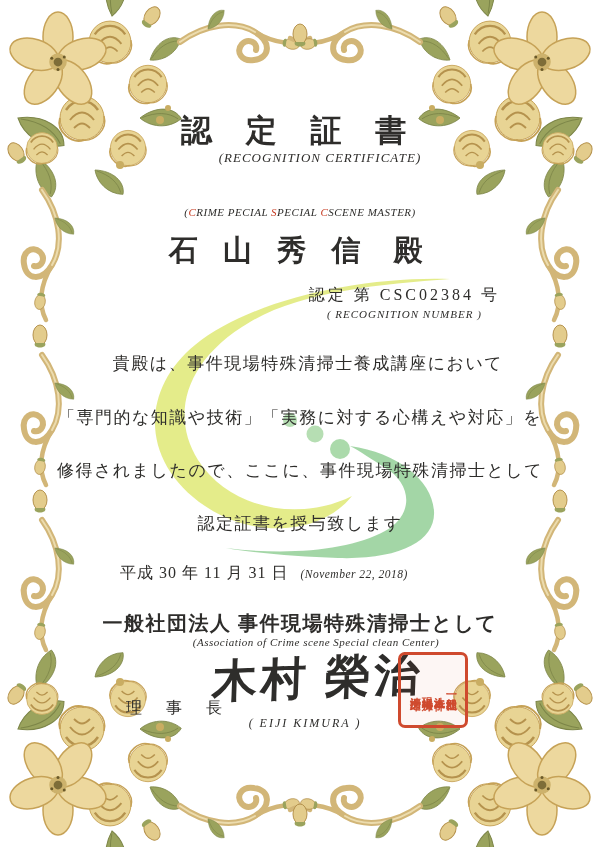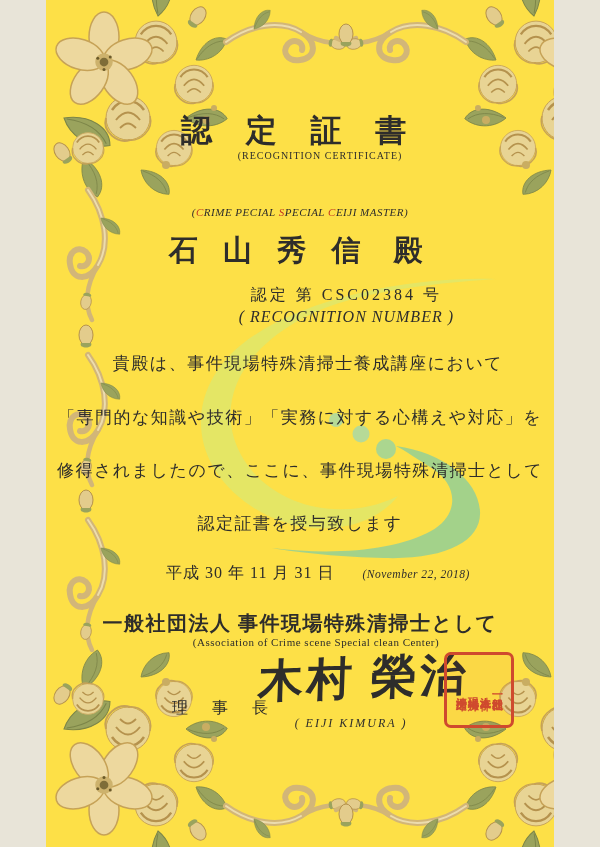--- a/index.html
+++ b/index.html
@@ -1,42 +1,42 @@
 <!DOCTYPE html>
 <html><head>
 <meta charset="utf-8">
 <style>
   html,body{margin:0;padding:0;background:#e8e4d8;}
   .cert{
-    position:relative;width:508px;height:847px;margin:0 auto;
-    background:#fde047;overflow:hidden;
+    position:relative;width:600px;height:847px;margin:0 auto;
+    background:#ffffff;overflow:hidden;
     font-family:"Liberation Serif","DejaVu Serif",serif;
     color:#2e2d2b;
   }
   .layer{position:absolute;inset:0;}
   .border-layer{z-index:1;pointer-events:none;}
   .swoosh-layer{z-index:2;pointer-events:none;}
   .content{z-index:3;}
   .txt{position:absolute;left:0;right:0;text-align:center;white-space:nowrap;}
   .title{top:110px;font-size:31px;font-weight:bold;letter-spacing:13px;}
-  .title-sub{top:150px;font-size:10px;letter-spacing:1px;margin-left:40px;}
+  .title-sub{top:150px;font-size:13px;font-style:italic;letter-spacing:1px;margin-left:40px;}
   .qual{top:177px;font-size:24px;font-weight:bold;letter-spacing:9px;}
   .qual-sub{top:206px;font-size:11px;font-style:italic;letter-spacing:.5px;}
   .red{color:#c63b22;}
   .name{top:231px;font-size:29px;font-weight:bold;letter-spacing:9px;}
   .honorific{margin-left:24px;}
   .certno-wrap{position:absolute;top:285px;right:100px;text-align:center;z-index:3;}
   .certno{font-size:16px;font-weight:normal;letter-spacing:3px;display:block;}
-  .certno-sub{font-size:16px;font-style:italic;letter-spacing:1px;display:block;margin-top:2px;}
+  .certno-sub{font-size:11px;font-style:italic;letter-spacing:1px;display:block;margin-top:2px;}
   .body-line{font-size:17px;letter-spacing:1.5px;}
   .bl0{top:352px;padding-left:16px;} .bl1{top:406px;} .bl2{top:459px;} .bl3{top:512px;}
   .date-line{position:absolute;top:563px;left:120px;font-size:16px;letter-spacing:1px;z-index:3;white-space:nowrap;}
-  .date-en{font-size:11.5px;font-style:italic;letter-spacing:.5px;margin-left:28px;}
+  .date-en{font-size:11.5px;font-style:italic;letter-spacing:.5px;margin-left:12px;}
   .org{top:610px;font-size:20px;font-weight:bold;letter-spacing:1.5px;}
-  .org-sub{top:636px;font-size:11px;letter-spacing:.5px;padding-left:32px;}
+  .org-sub{top:636px;font-size:11px;font-style:italic;letter-spacing:.5px;padding-left:32px;}
   .role{position:absolute;top:698px;left:126px;font-size:16px;letter-spacing:10px;z-index:3;}
   .signature{
     position:absolute;top:648px;left:212px;font-size:45px;font-weight:bold;
     letter-spacing:4px;z-index:3;transform:rotate(-2deg) skewX(-4deg);white-space:nowrap;
   }
   .sig-sub{position:absolute;top:716px;left:238px;width:134px;text-align:center;
     font-size:12px;font-style:italic;letter-spacing:2px;z-index:3;}
   .seal{
     position:absolute;top:652px;left:398px;width:60px;height:66px;z-index:3;
     border:3px solid #cf4a2e;border-radius:7px;background:rgba(207,74,46,.05);
@@ -146,21 +146,21 @@
              C414,515 413,484 384,467 C371,459 360,451 350,446 Z" fill="#93cf96" opacity="0.85"></path>
     <circle cx="290" cy="420" r="7" fill="#a9d8a6" opacity="0.85"></circle>
     <circle cx="315" cy="434" r="8.5" fill="#a9d8a6" opacity="0.85"></circle>
     <circle cx="340" cy="449" r="10" fill="#9cd39c" opacity="0.85"></circle>
   </svg>
 
   <div class="layer content">
     <div class="txt title">認 定 証 書</div>
     <div class="txt title-sub">(RECOGNITION  CERTIFICATE)</div>
 
-    <div class="txt qual-sub"><span>(</span><span class="red">C</span><span>RIME PECIAL </span><span class="red">S</span><span>PECIAL </span><span class="red">C</span><span>EIJI MASTER)</span></div>
+    <div class="txt qual-sub"><span>(</span><span class="red">C</span><span>RIME PECIAL </span><span class="red">S</span><span>PECIAL </span><span class="red">C</span><span>SCENE MASTER)</span></div>
 
     <div class="txt name"><span>石 山  秀 信</span><span class="honorific">殿</span></div>
 
     <div class="certno-wrap">
       <span class="certno">認定 第 CSC02384 号</span>
       <span class="certno-sub">( RECOGNITION  NUMBER )</span>
     </div>
 
     <div class="txt body-line bl0">貴殿は、事件現場特殊清掃士養成講座において</div>
     <div class="txt body-line bl1">「専門的な知識や技術」「実務に対する心構えや対応」を</div>

